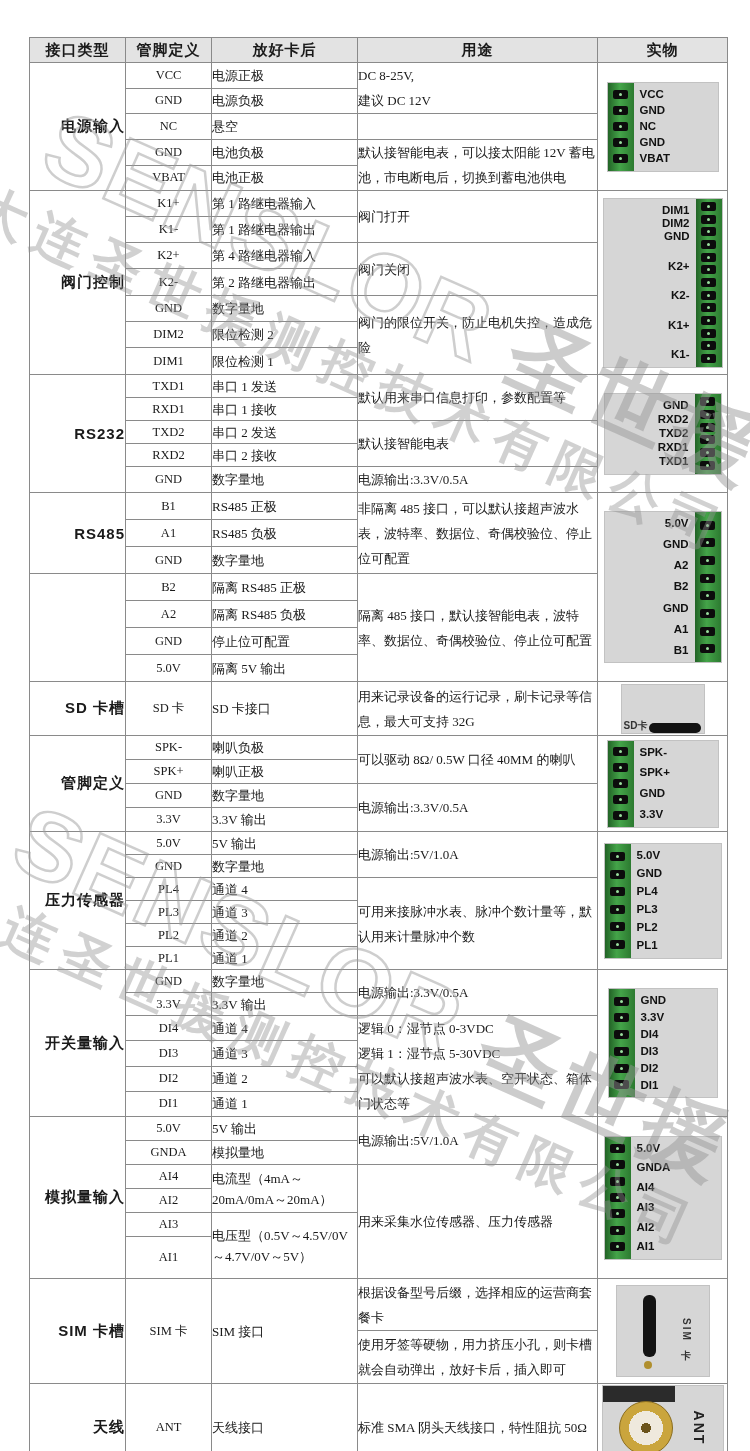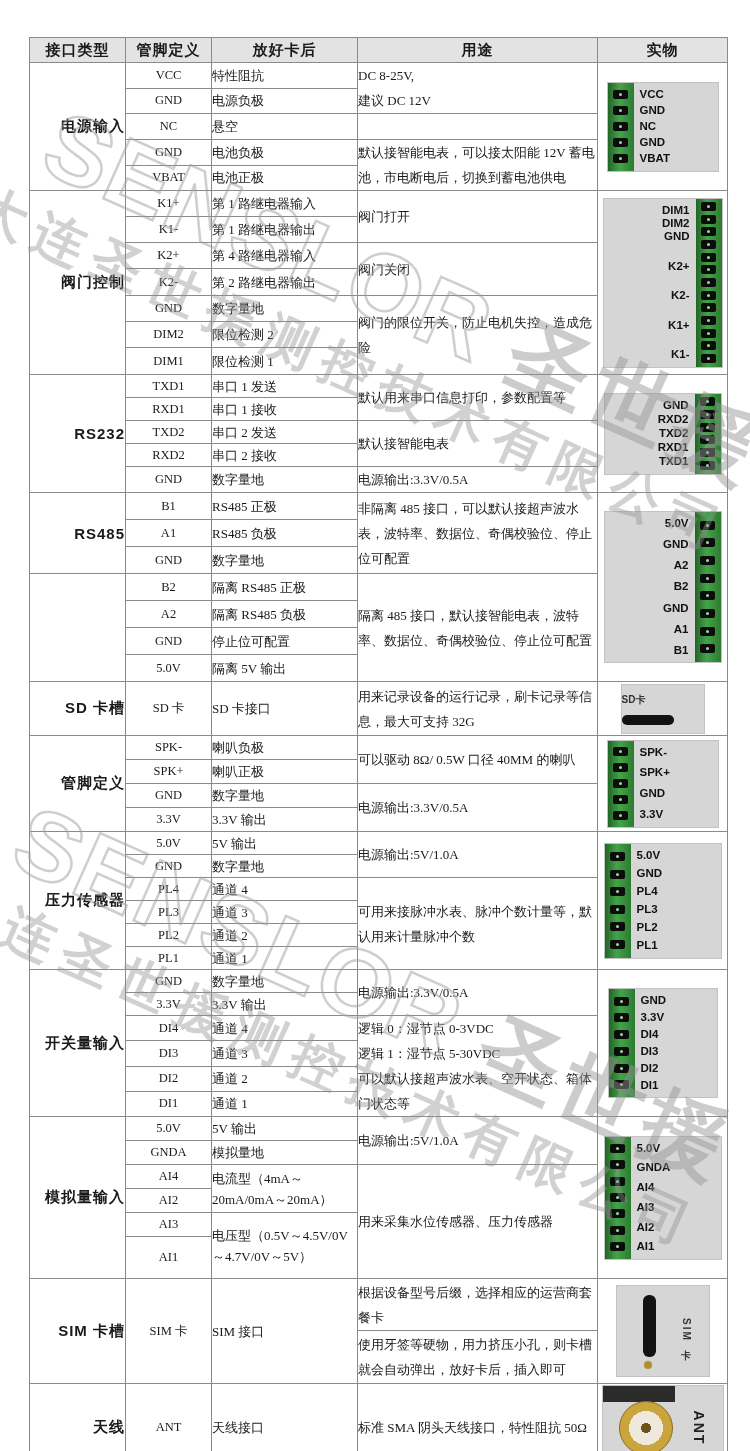--- a/index.html
+++ b/index.html
@@ -72,21 +72,21 @@
     border-radius:50%;background:#9adf9e;
   }
   .conn-labels{
     flex:1;display:flex;flex-direction:column;justify-content:space-between;
     padding:5px 6px;font-weight:bold;font-size:11.5px;color:#111;line-height:1.15;
   }
   .conn-labels.side-left{text-align:right;}
   .conn-labels.side-right{text-align:left;}
   .lab-group{display:flex;flex-direction:column;}
   
-  .sd-box{flex-direction:column;align-items:flex-start;justify-content:space-evenly;}
+  .sd-box{flex-direction:row;align-items:flex-end;justify-content:space-evenly;}
   .sd-label{font-size:10px;font-weight:bold;color:#333;}
   .sd-slot{width:52px;height:10px;background:#121212;border-radius:5px;}
   
   .sim-slot{position:absolute;left:26px;top:9px;width:13px;height:62px;background:#131313;border-radius:6px;}
   .sim-dot{position:absolute;left:27px;top:75px;width:8px;height:8px;border-radius:50%;background:#b08f2e;}
   .v-label{
     position:absolute;right:16px;top:50%;transform:translateY(-50%);
     writing-mode:vertical-rl;font-weight:bold;color:#333;letter-spacing:2px;
   }
   .sim-label{font-size:10px;}
@@ -126,21 +126,21 @@
         <th class="hd">管脚定义</th>
         <th class="hd">放好卡后</th>
         <th class="hd">用途</th>
         <th class="hd">实物</th>
       </tr>
     </thead>
   <tbody id="tbody">
       <tr style="height: 24px;">
         <td class="type" rowspan="5">电源输入</td>
         <td class="pin" rowspan="1">VCC</td>
-        <td class="desc" rowspan="1">特性阻抗</td>
+        <td class="desc" rowspan="1">电源正极</td>
         <td class="usage" rowspan="2">
           <div>DC 8-25V,</div>
           <div>建议 DC 12V</div>
         </td>
         <td class="photo-cell" rowspan="5"><div class="photo-box" style="width: 112px; height: 90px;">
             <div class="conn-strip">
               <div class="slot"></div>
               <div class="slot"></div>
               <div class="slot"></div>
               <div class="slot"></div>

